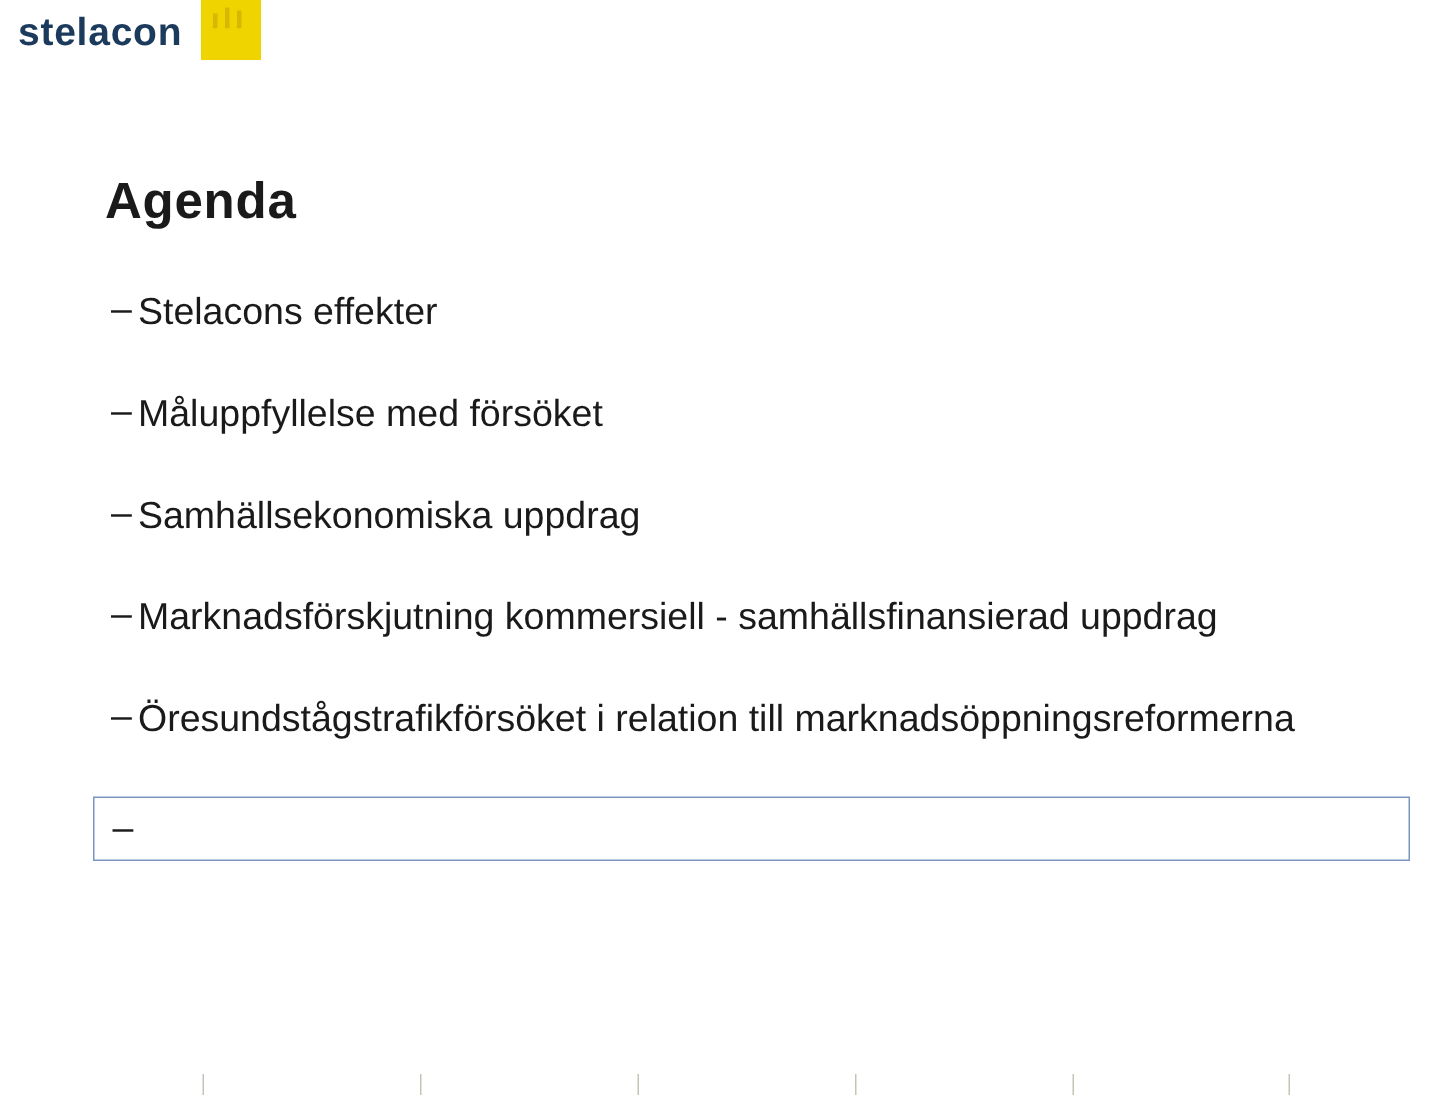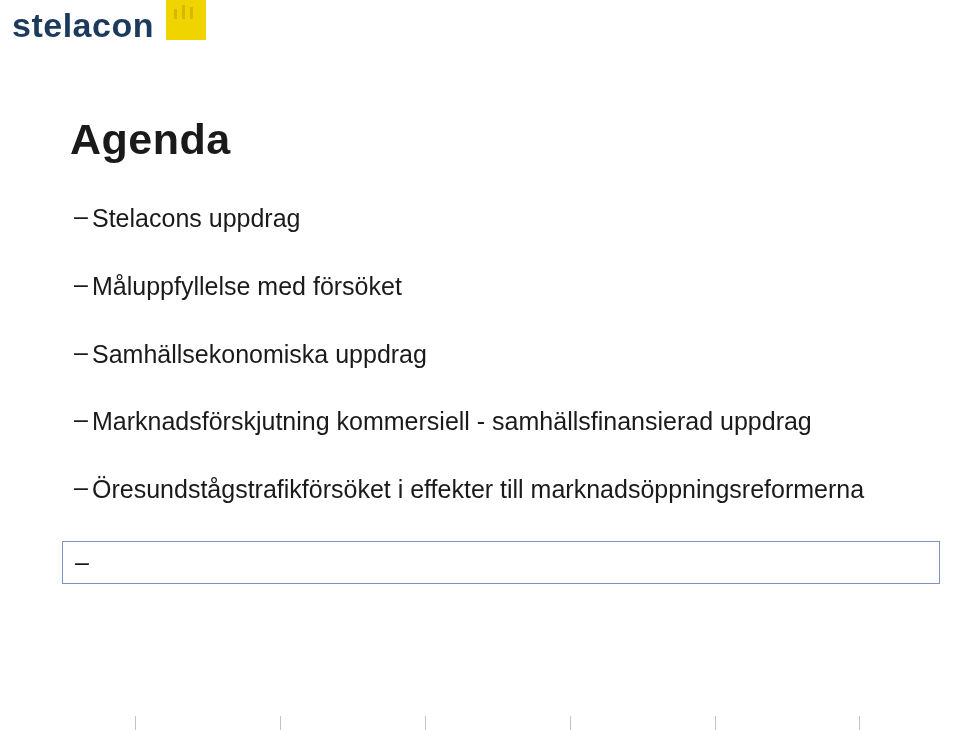--- a/index.html
+++ b/index.html
@@ -14,21 +14,21 @@
     .header {
       position: absolute;
       top: 0;
       left: 0;
       display: flex;
       align-items: flex-start;
     }
     .logo {
       padding: 6px 12px 2px 12px;
       color: #1b3a5c;
-      font-size: 34px;
+      font-size: 26px;
       font-weight: 600;
       letter-spacing: 0.5px;
       font-family: "Segoe UI", Arial, sans-serif;
     }
     .logo-block {
       width: 40px;
       height: 40px;
       background: #f0d400;
       position: relative;
     }
@@ -37,21 +37,21 @@
       top: 3px;
       left: 6px;
     }
     .content {
       position: absolute;
       top: 115px;
       left: 70px;
       right: 70px;
     }
     .title {
-      font-size: 43px;
+      font-size: 34px;
       font-weight: bold;
       color: #1a1a1a;
       letter-spacing: 0.5px;
     }
     .list {
       margin-top: 38px;
     }
     .item {
       display: flex;
       align-items: flex-start;
@@ -104,37 +104,37 @@
       <rect x="18" y="4" width="3" height="12" fill="#d6b800"></rect>
     </svg>
   </div>
 </div>
 
 <div class="content">
   <div class="title">Agenda</div>
   <div class="list" id="list">
       <div class="item">
         <div class="dash">–</div>
-        <div class="text">Stelacons uppdrag</div>
+        <div class="text">Stelacons effekter</div>
       </div>
       <div class="item">
         <div class="dash">–</div>
         <div class="text">Måluppfyllelse med försöket</div>
       </div>
       <div class="item">
         <div class="dash">–</div>
         <div class="text">Samhällsekonomiska uppdrag</div>
       </div>
       <div class="item">
         <div class="dash">–</div>
         <div class="text">Marknadsförskjutning kommersiell - samhällsfinansierad uppdrag</div>
       </div>
       <div class="item">
         <div class="dash">–</div>
-        <div class="text">Öresundstågstrafikförsöket i effekter till marknadsöppningsreformerna</div>
+        <div class="text">Öresundstågstrafikförsöket i relation till marknadsöppningsreformerna</div>
       </div>
       <div class="item highlight">
         <div class="dash">–</div>
       </div>
     </div>
 </div>
 
 <div class="bottom-ticks">
   <div class="tick"></div>
   <div class="tick"></div>

